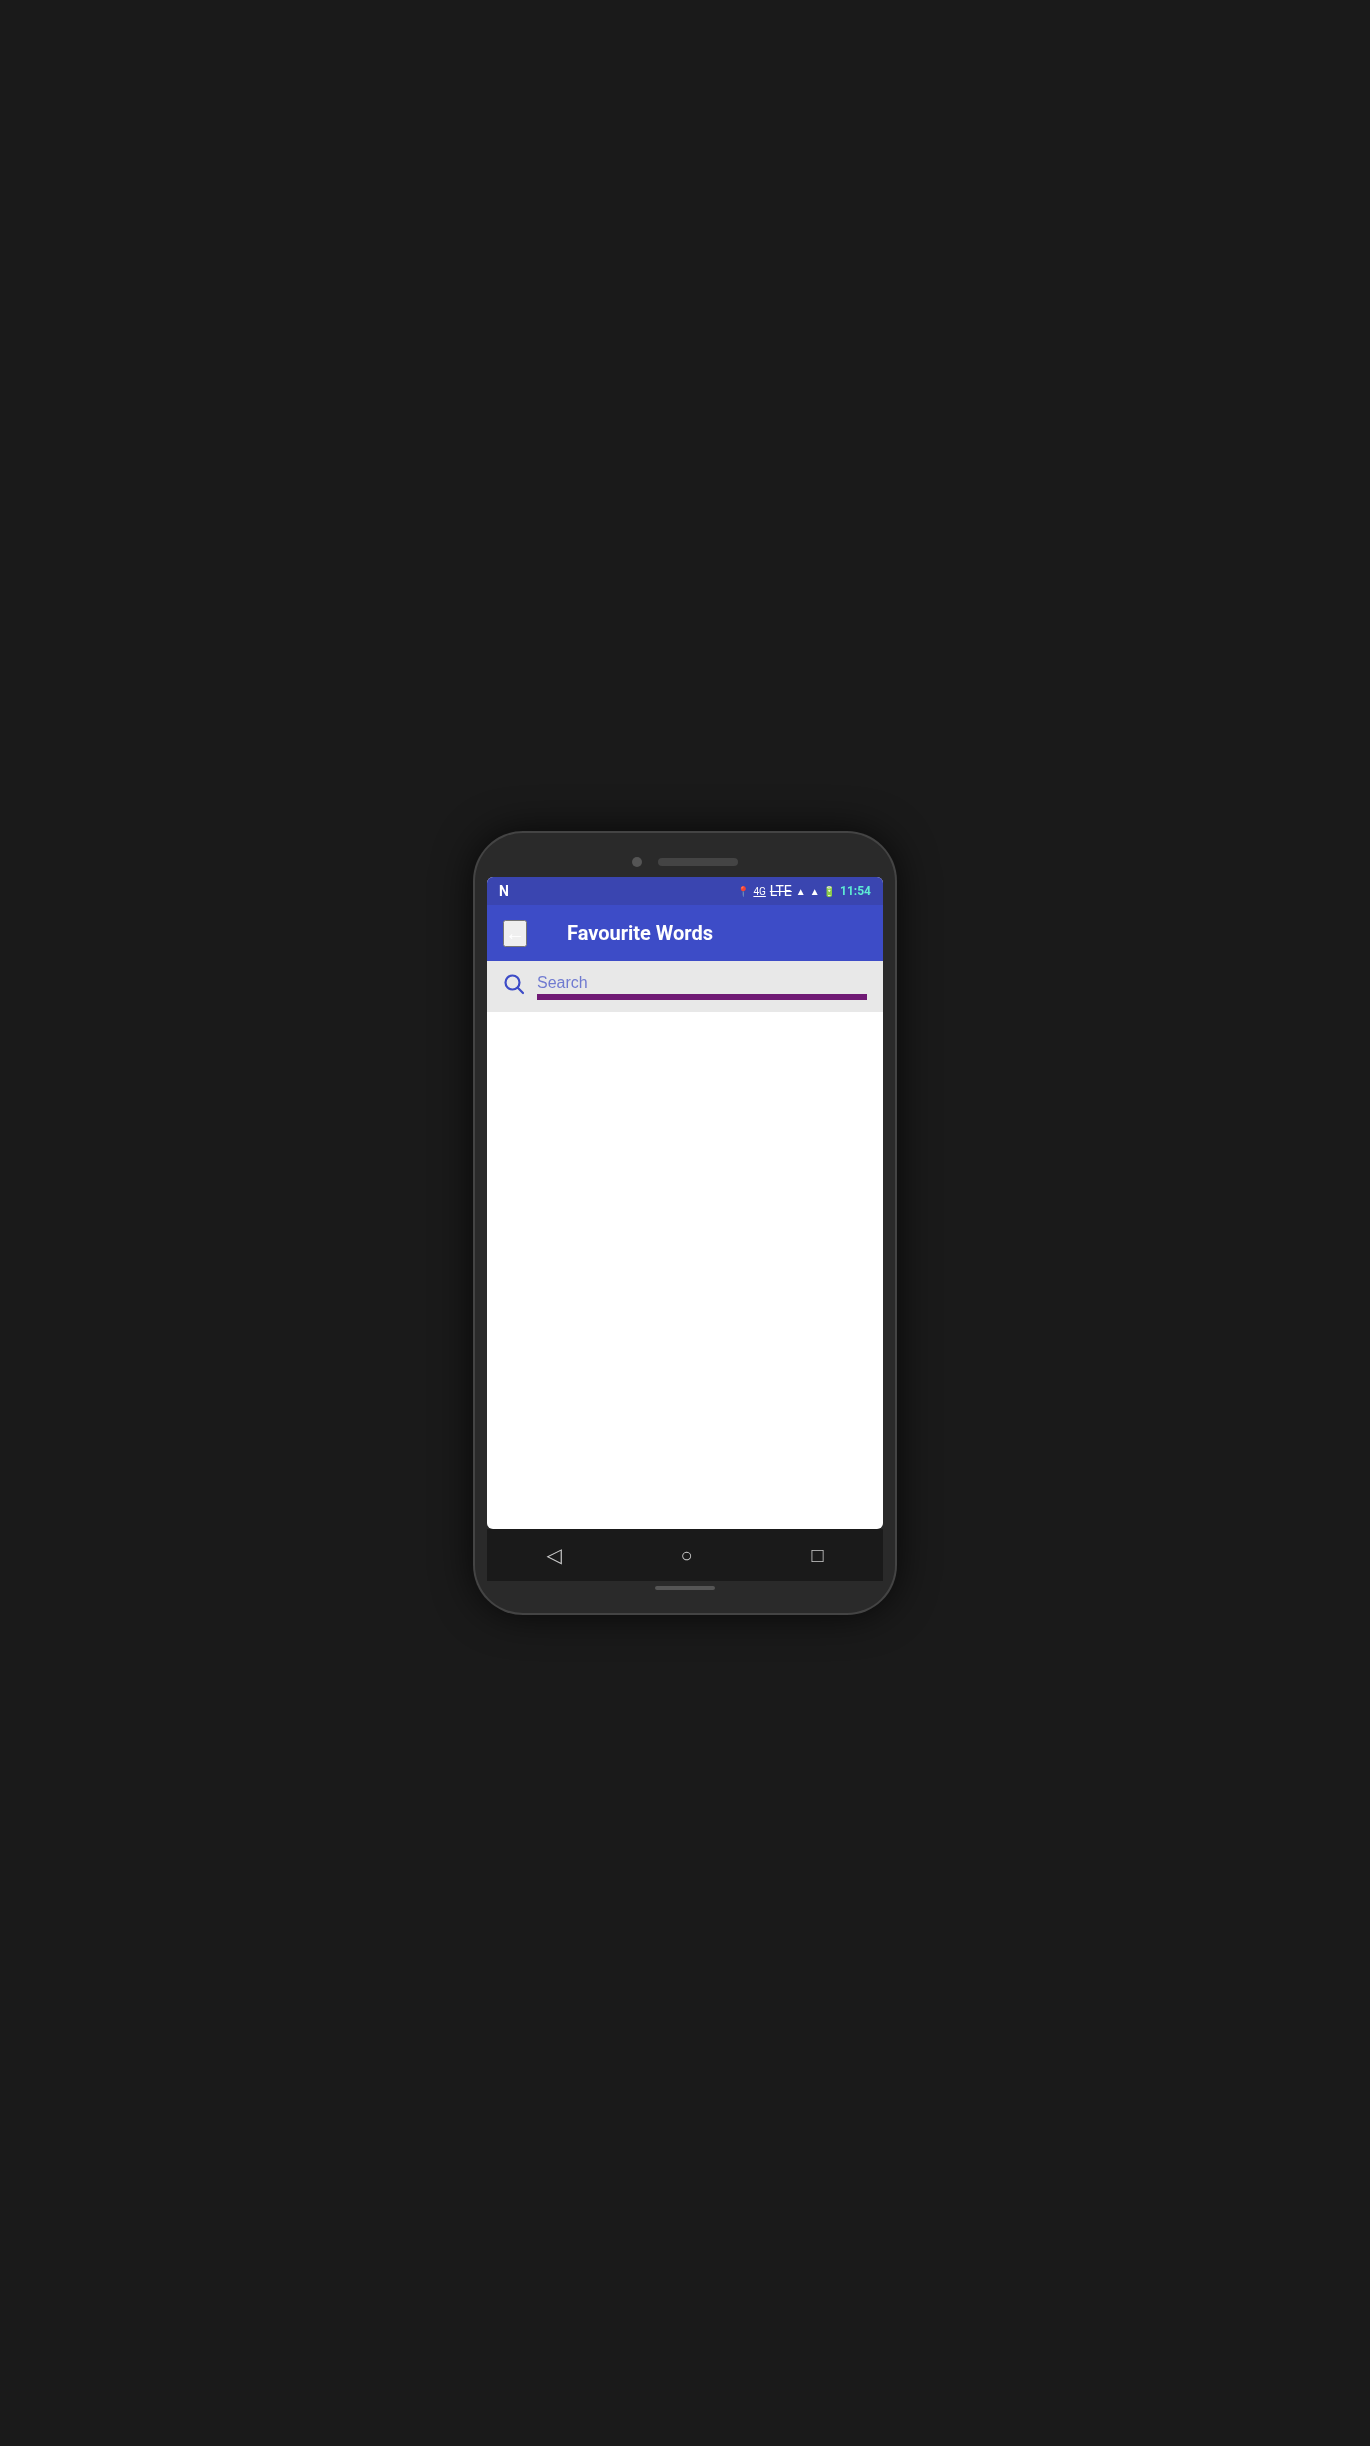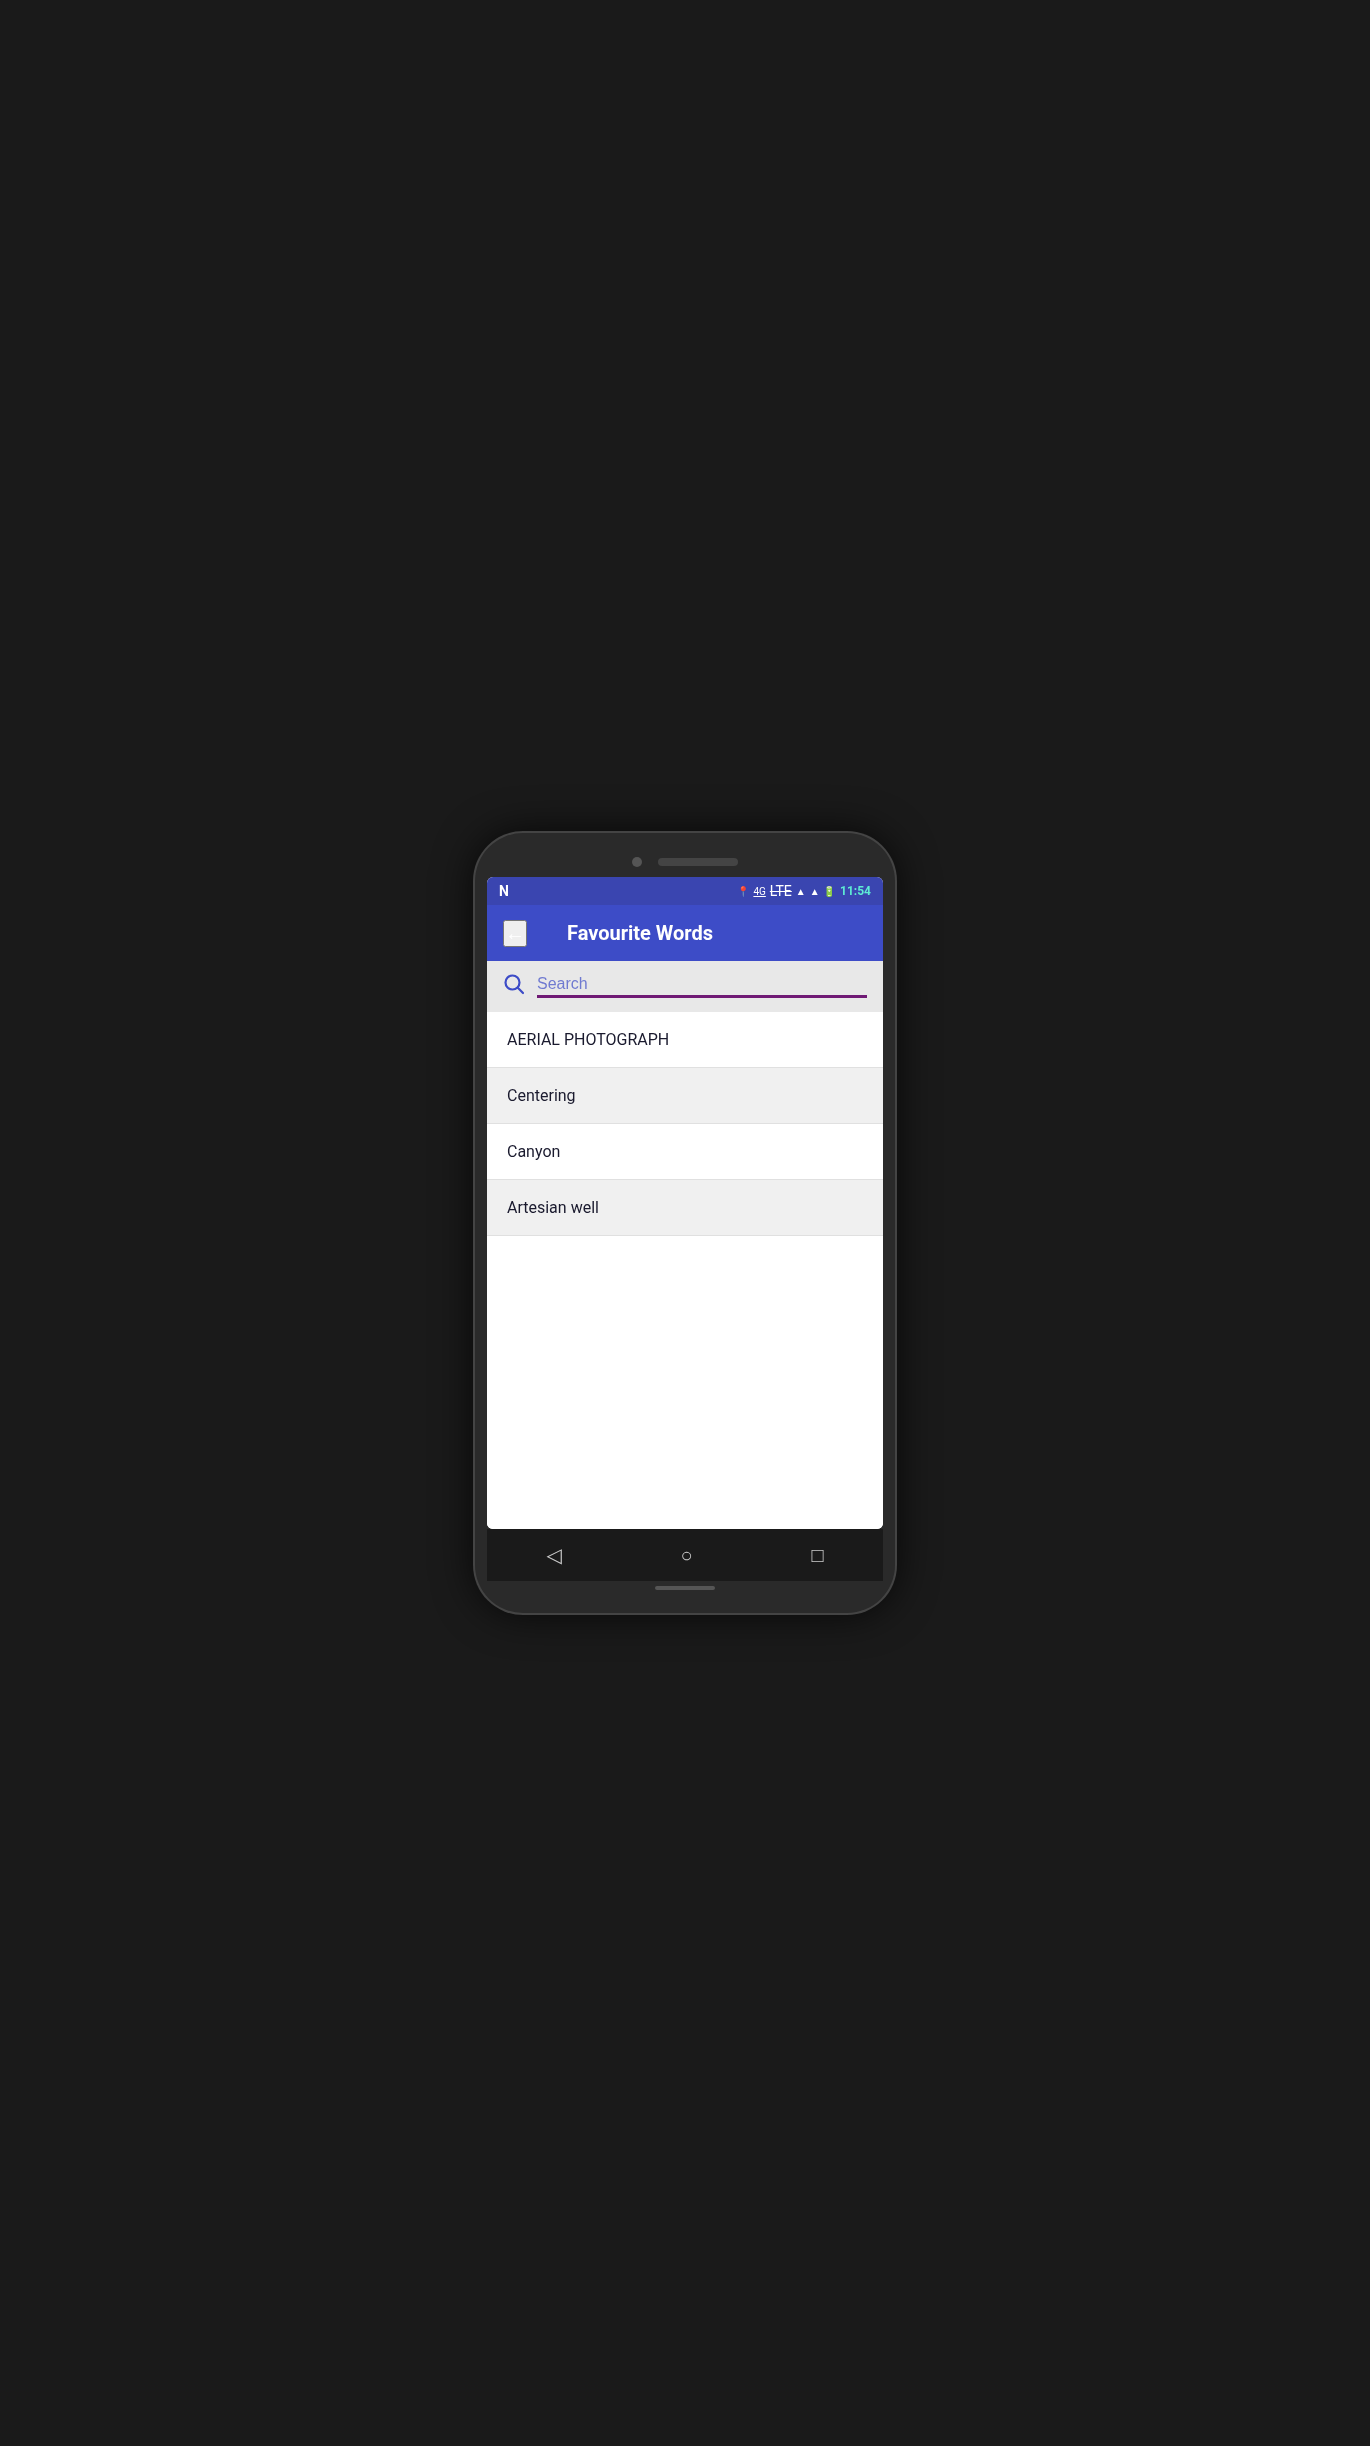--- a/index.html
+++ b/index.html
@@ -131,21 +131,21 @@
 
     .search-icon-wrap {
       color: #3d4cc7;
       font-size: 20px;
     }
 
     .search-input {
       border: none;
       outline: none;
       background: transparent;
-      border-bottom: 3px solid #701a75;
+      border-bottom: 6px solid #701a75;
       font-size: 16px;
       color: #3d4cc7;
       width: 100%;
       padding-bottom: 2px;
     }
 
     .search-input::placeholder {
       color: #3d4cc7;
       opacity: 0.7;
     }
@@ -243,26 +243,20 @@
     <div class="search-bar">
       <span class="search-icon-wrap">
         <svg width="22" height="22" viewBox="0 0 22 22" fill="none" xmlns="http://www.w3.org/2000/svg">
           <circle cx="9.5" cy="9.5" r="7" stroke="#3d4cc7" stroke-width="2.2"></circle>
           <line x1="14.8" y1="14.8" x2="20" y2="20" stroke="#3d4cc7" stroke-width="2.2" stroke-linecap="round"></line>
         </svg>
       </span>
       <input class="search-input" type="text" placeholder="Search" style="">
     </div>
 
-    <div class="word-list">
-      <div class="list-item">AERIAL PHOTOGRAPH</div>
-      <div class="list-item">Centering</div>
-      <div class="list-item">Canyon</div>
-      <div class="list-item">Artesian well</div>
-    </div>
 
   </div>
 
   <div class="bottom-nav">
     <button class="nav-btn">
       <span>◁</span>
     </button>
     <button class="nav-btn">
       <span>○</span>
     </button>

